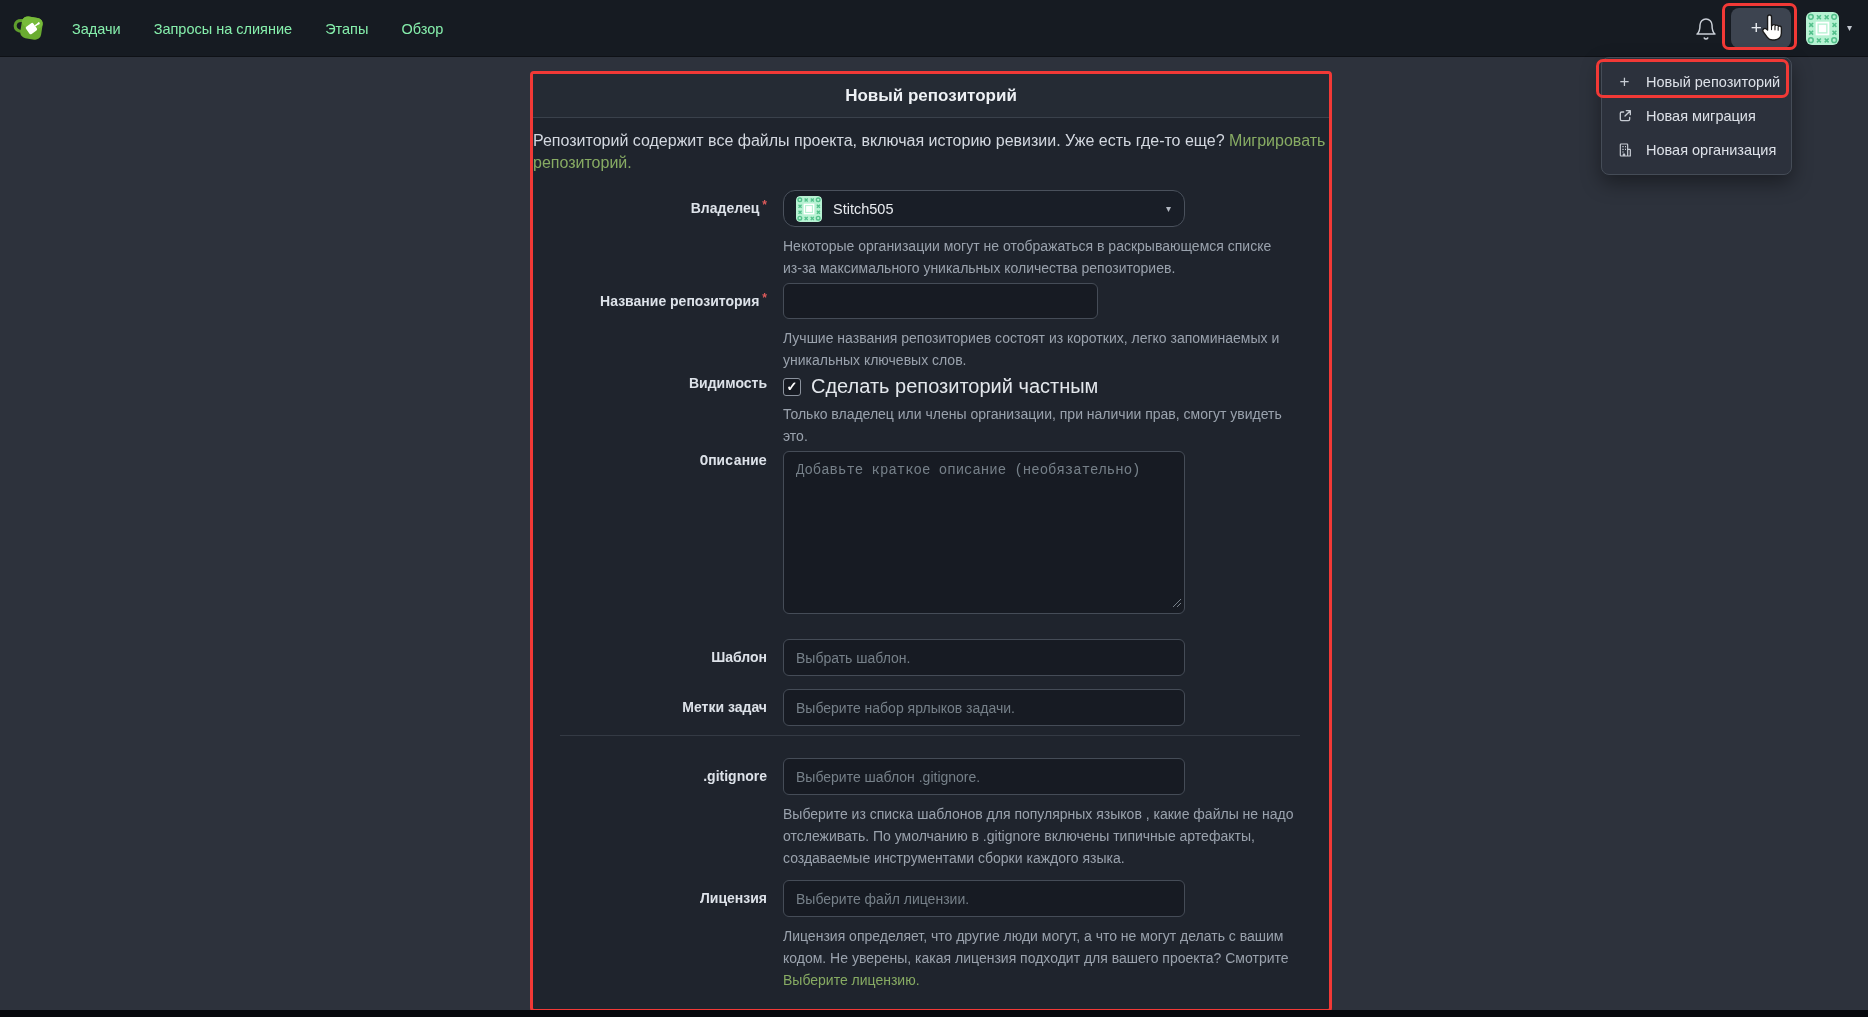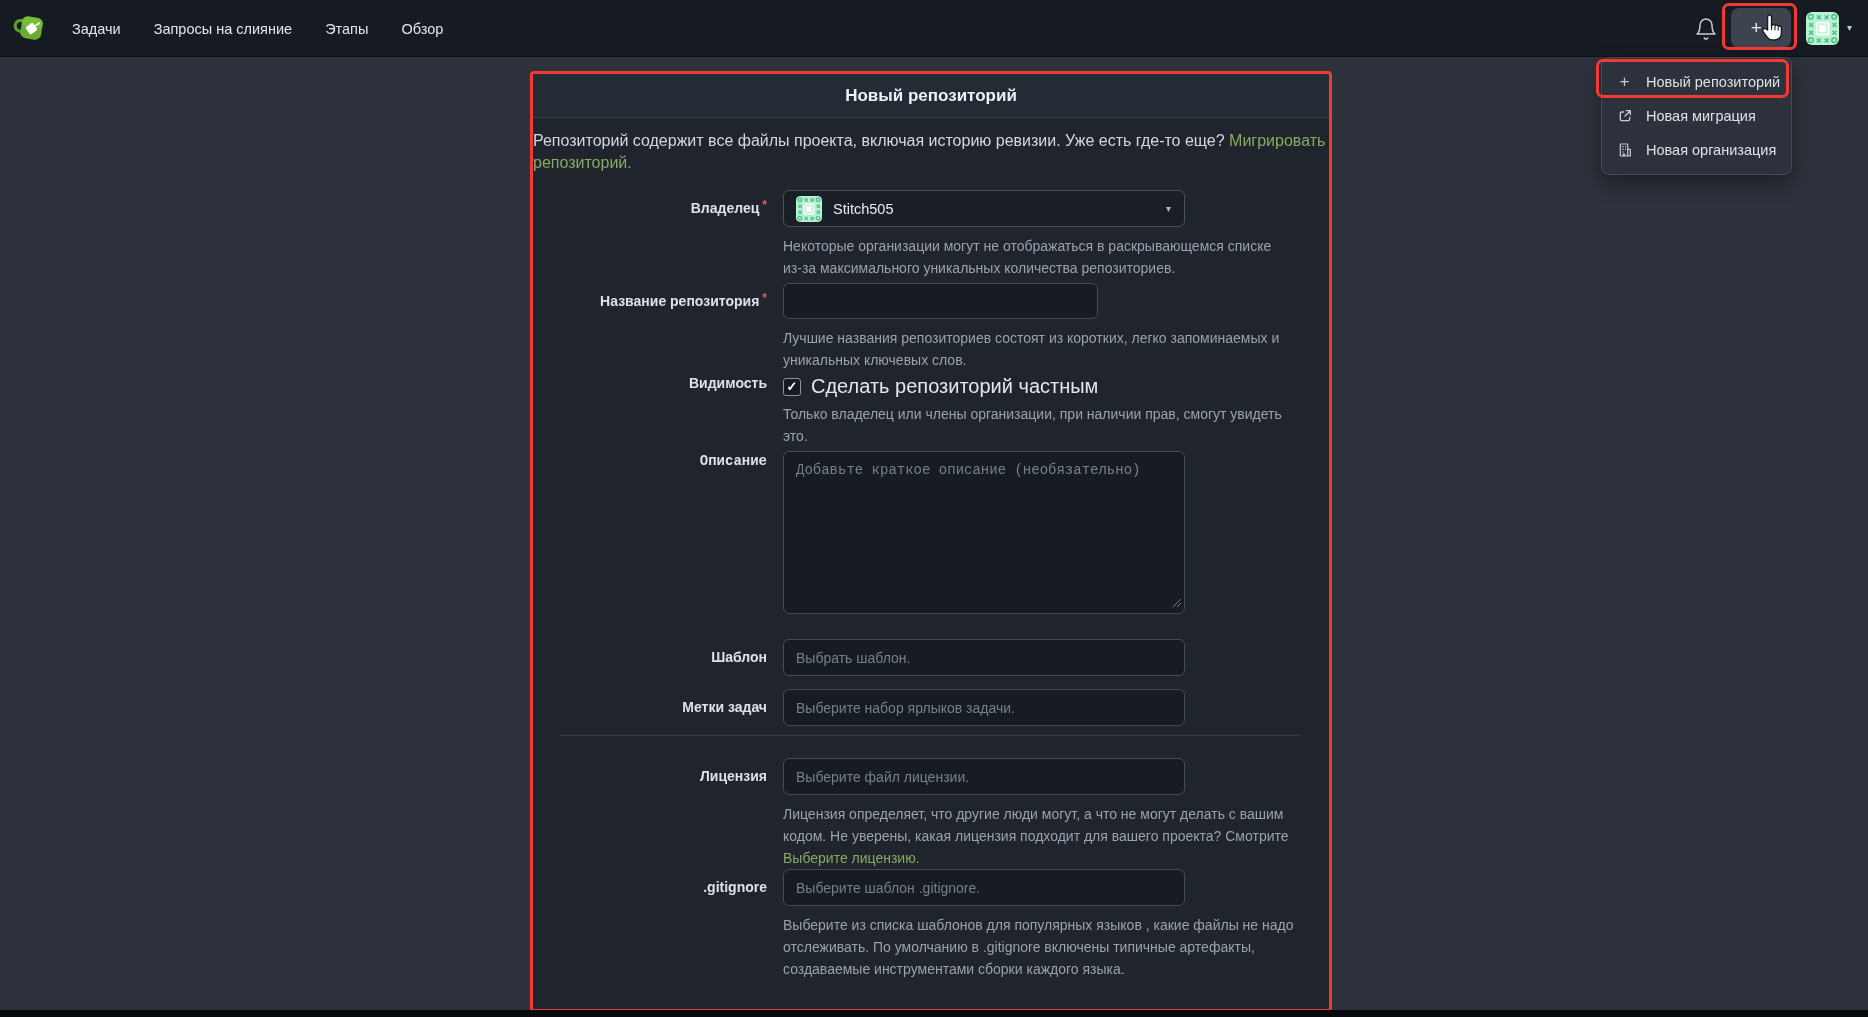--- a/index.html
+++ b/index.html
@@ -11,21 +11,21 @@
     color:#dde2e9;
   }
   
   .navbar {
     position:absolute; left:0; top:0; width:1868px; height:57px;
     background:#161b22; border-bottom:1px solid #0e1116;
     display:flex; align-items:center; z-index:10;
   }
   .logo { position:absolute; left:13px; top:10px; width:36px; height:36px; cursor:pointer; }
   .nav-links { position:absolute; left:72px; top:0; height:57px; display:flex; align-items:center; gap:33px; }
-  .nav-link { font-size:14.5px; color:#e5e5e5; cursor:pointer; white-space:nowrap; }
+  .nav-link { font-size:14.5px; color:#86efac; cursor:pointer; white-space:nowrap; }
   .bell-btn { position:absolute; left:1694px; top:17px; width:24px; height:24px; }
   .plus-btn {
     position:absolute; left:1731px; top:8px; width:60px; height:40px;
     background:#3d4450; border-radius:8px; display:flex; align-items:center; justify-content:center;
     color:#e8ebf0; font-size:19px; gap:5px; cursor:pointer;
   }
   .plus-btn .caret { font-size:9px; color:#b9bfc8; margin-top:3px; }
   .avatar-btn { position:absolute; left:1806px; top:12px; width:33px; height:33px; border-radius:6px; overflow:hidden; cursor:pointer; }
   .avatar-caret { position:absolute; left:1847px; top:22px; font-size:10px; color:#c3c8d0; cursor:pointer; }
 
@@ -61,21 +61,21 @@
   .row { display:flex; }
   .label-col {
     width:250px; flex:0 0 250px; text-align:right; padding-right:16px;
     font-size:14px; font-weight:bold; color:#dde2e9; padding-top:10px;
   }
   .row.top-label .label-col { padding-top:2px; }
   .req { color:#df5b5b; font-size:12px; position:relative; top:-4px; margin-left:3px; }
   .field-col { width:470px; }
 
   .select-box {
-    width:402px; height:37px; background:#191e27; border:1px solid #4a515c; border-radius:6px;
+    width:402px; height:37px; background:#191e27; border:1px solid #4a515c; border-radius:12px;
     display:flex; align-items:center; padding:0 12px; position:relative; cursor:pointer;
   }
   .select-avatar { width:26px; height:26px; border-radius:4px; overflow:hidden; flex:0 0 26px; }
   .select-value { margin-left:11px; font-size:14.5px; color:#e8ebef; }
   .select-caret { position:absolute; right:13px; font-size:10px; color:#b2b8c1; }
 
   .text-input {
     width:402px; height:37px; background:#171b23; border:1px solid #454c57; border-radius:6px;
     color:#e8ebef; padding:0 12px; font-size:14px; font-family:inherit; outline:none;
   }
@@ -322,44 +322,44 @@
         <div class="label-col">
           <span>Метки задач</span>
         </div>
         <div class="field-col">
           <input class="text-input" placeholder="Выберите набор ярлыков задачи." style="">
         </div>
       </div>
 
       <div class="divider"></div>
 
+      <div class="row row-gitignore">
+        <div class="label-col">
+          <span>.gitignore</span>
+        </div>
+        <div class="field-col">
+          <input class="text-input" placeholder="Выберите шаблон .gitignore." style="">
+          <div class="help">
+            <div>Выберите из списка шаблонов для популярных языков , какие файлы не надо</div>
+            <div>отслеживать. По умолчанию в .gitignore включены типичные артефакты,</div>
+            <div>создаваемые инструментами сборки каждого языка.</div>
+          </div>
+        </div>
+      </div>
+
       <div class="row row-license">
         <div class="label-col">
           <span>Лицензия</span>
         </div>
         <div class="field-col">
           <input class="text-input" placeholder="Выберите файл лицензии." style="">
           <div class="help">
             <div>Лицензия определяет, что другие люди могут, а что не могут делать с вашим</div>
             <div>кодом. Не уверены, какая лицензия подходит для вашего проекта? Смотрите</div>
             <div><a class="green-link">Выберите лицензию.</a></div>
-          </div>
-        </div>
-      </div>
-
-      <div class="row row-gitignore">
-        <div class="label-col">
-          <span>.gitignore</span>
-        </div>
-        <div class="field-col">
-          <input class="text-input" placeholder="Выберите шаблон .gitignore." style="">
-          <div class="help">
-            <div>Выберите из списка шаблонов для популярных языков , какие файлы не надо</div>
-            <div>отслеживать. По умолчанию в .gitignore включены типичные артефакты,</div>
-            <div>создаваемые инструментами сборки каждого языка.</div>
           </div>
         </div>
       </div>
     </div>
   </div>
 </div>
 
 <div class="anno anno-plus"></div>
 <div class="anno anno-menu-item"></div>
 

